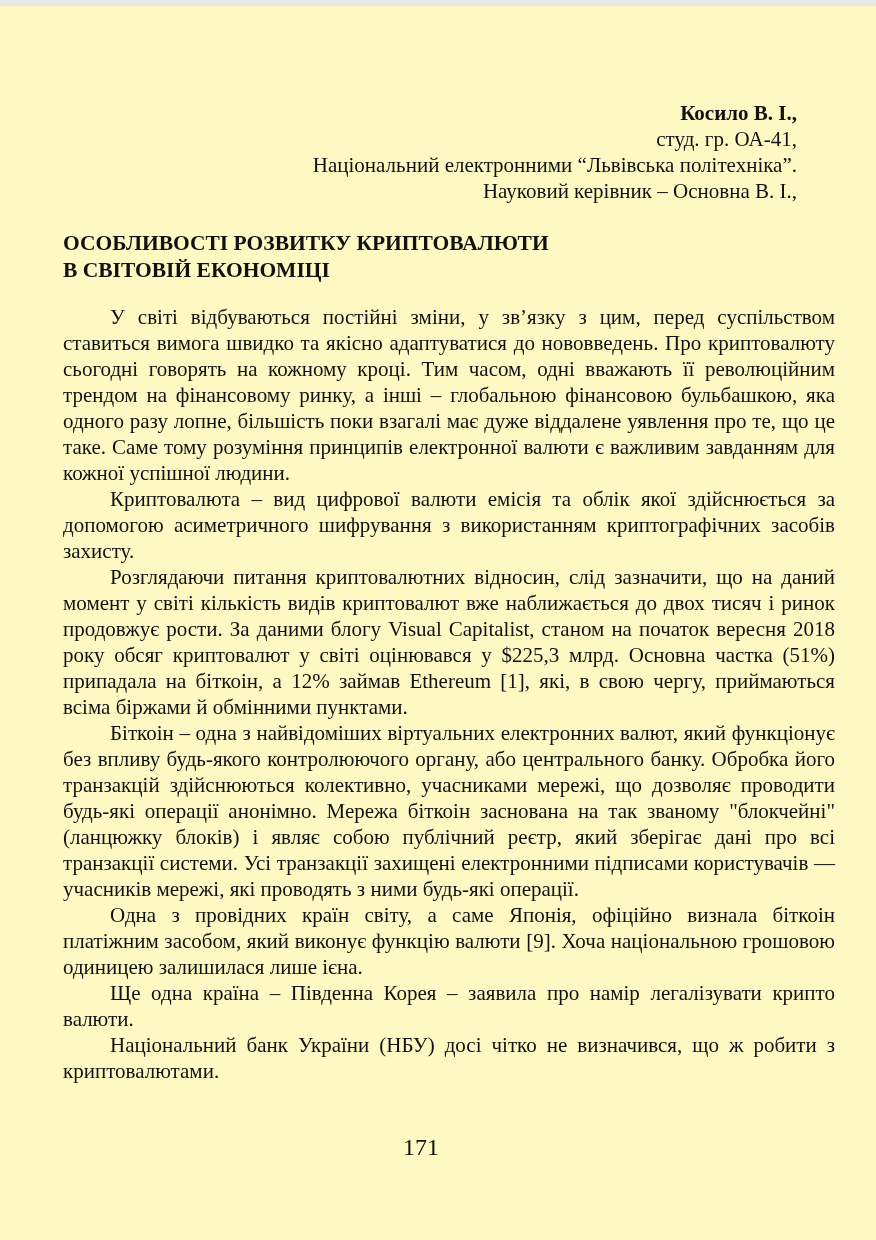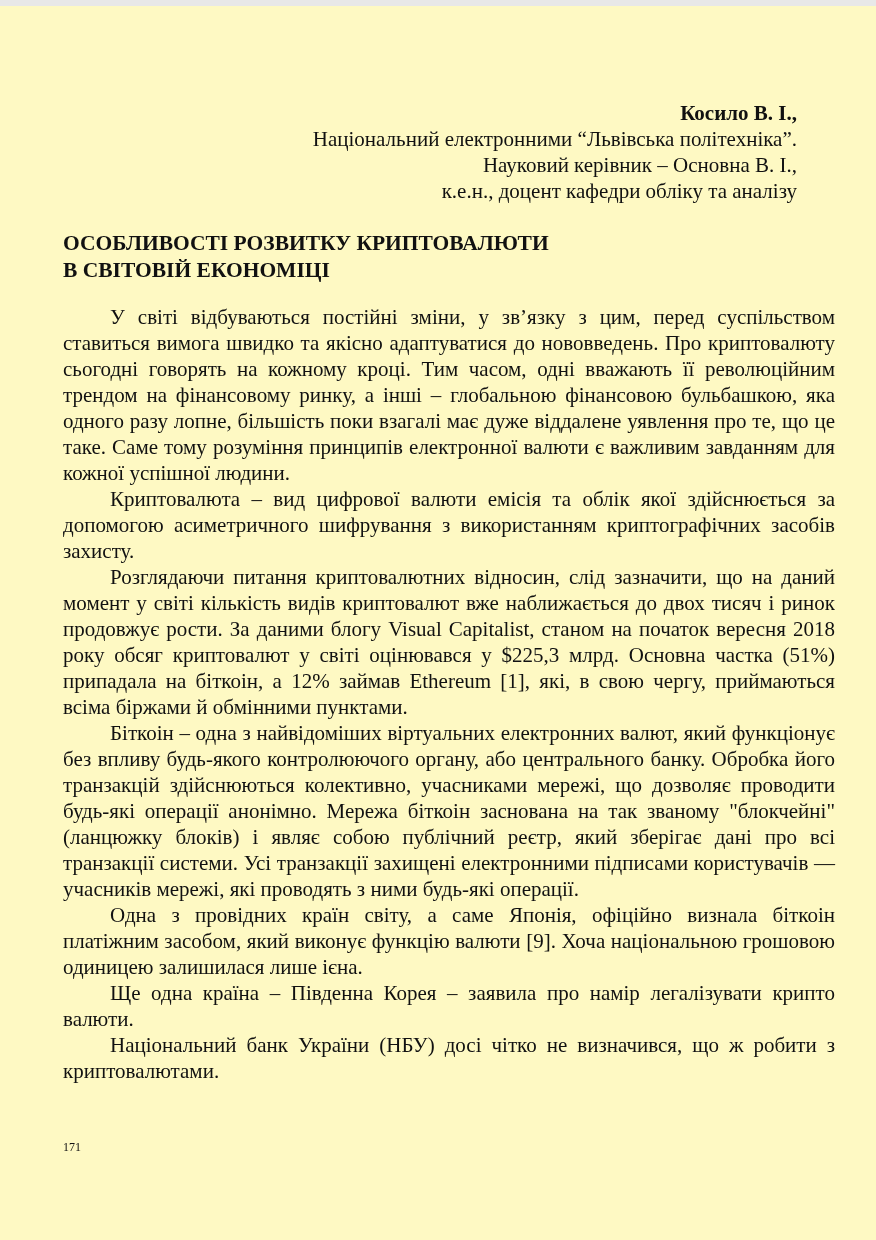--- a/index.html
+++ b/index.html
@@ -53,36 +53,36 @@
   }
   .b { font-weight: 400; }
   .r { font-weight: 400; }
   .page-number {
     position: absolute;
     top: 1128px;
     left: 63px;
     width: 772px;
     padding-right: 56px;
     box-sizing: border-box;
-    text-align: left;
-    font-size: 12px;
+    text-align: center;
+    font-size: 24px;
     line-height: 26px;
   }
 </style>
 </head>
 <body>
 
 <div class="page">
   <div class="content">
 
     <div class="author-block">
       <div class="author-name">Косило В. І.,</div>
+      <div>студ. гр. ОА-41,</div>
       <div>Національний електронними “Львівська політехніка”.</div>
       <div>Науковий керівник – Основна В. І.,</div>
-      <div>к.е.н., доцент кафедри обліку та аналізу</div>
     </div>
 
     <h1 class="article-title"><span>ОСОБЛИВОСТІ РОЗВИТКУ КРИПТОВАЛЮТИ</span><br><span>В СВІТОВІЙ ЕКОНОМІЦІ</span></h1>
 
     <div class="article-body">
       <p><span class="b">У світі відбуваються постійні зміни, у зв’язку з цим, перед суспільством ставиться вимога швидко та якісно адаптуватися до нововведень. Про криптовалюту сьогодні говорять на кожному кроці. Тим часом, одні вважають її революційним трендом на фінансовому ринку, а інші – глобальною фінансовою бульбашкою, яка одного разу лопне, більшість поки взагалі має дуже віддалене уявлення про те, що це таке. </span><span class="r">Саме тому розуміння принципів електронної валюти є важливим завданням для кожної успішної людини.</span></p>
       <p><span class="r">Криптовалюта – вид цифрової валюти </span><span class="b">емісія та облік якої здійснюється за допомогою асиметричного шифрування з використанням криптографічних засобів захисту</span><span class="r">.</span></p>
       <p><span class="r">Розглядаючи питання криптовалютних відносин, слід зазначити, що на даний момент у світі кількість видів криптовалют вже наближається до двох тисяч і ринок продовжує рости. </span><span class="b">За даними блогу Visual Capitalist, станом на початок вересня 2018 року обсяг криптовалют у світі оцінювався у $225,3 млрд. Основна частка (51%) припадала на біткоін, а 12% займав Ethereum [1], які, в свою чергу, </span><span class="r">приймаються всіма біржами й обмінними пунктами.</span></p>
       <p><span class="b">Біткоін – одна з найвідоміших віртуальних електронних валют, який функціонує без впливу будь-якого контролюючого органу, або центрального банку. Обробка його транзакцій здійснюються колективно, учасниками мережі, що дозволяє проводити будь-які операції анонімно. Мережа біткоін заснована на так званому "блокчейні" (ланцюжку блоків) і являє собою публічний реєтр, який зберігає дані про всі транзакції системи. Усі транзакції захищені електронними підписами користувачів — учасників мережі, які проводять з ними будь-які операції.</span></p>
       <p><span class="b">Одна з провідних країн світу, а саме Японія, офіційно визнала біткоін платіжним засобом, який виконує функцію валюти [9]. Хоча національною грошовою одиницею залишилася лише ієна.</span></p>

